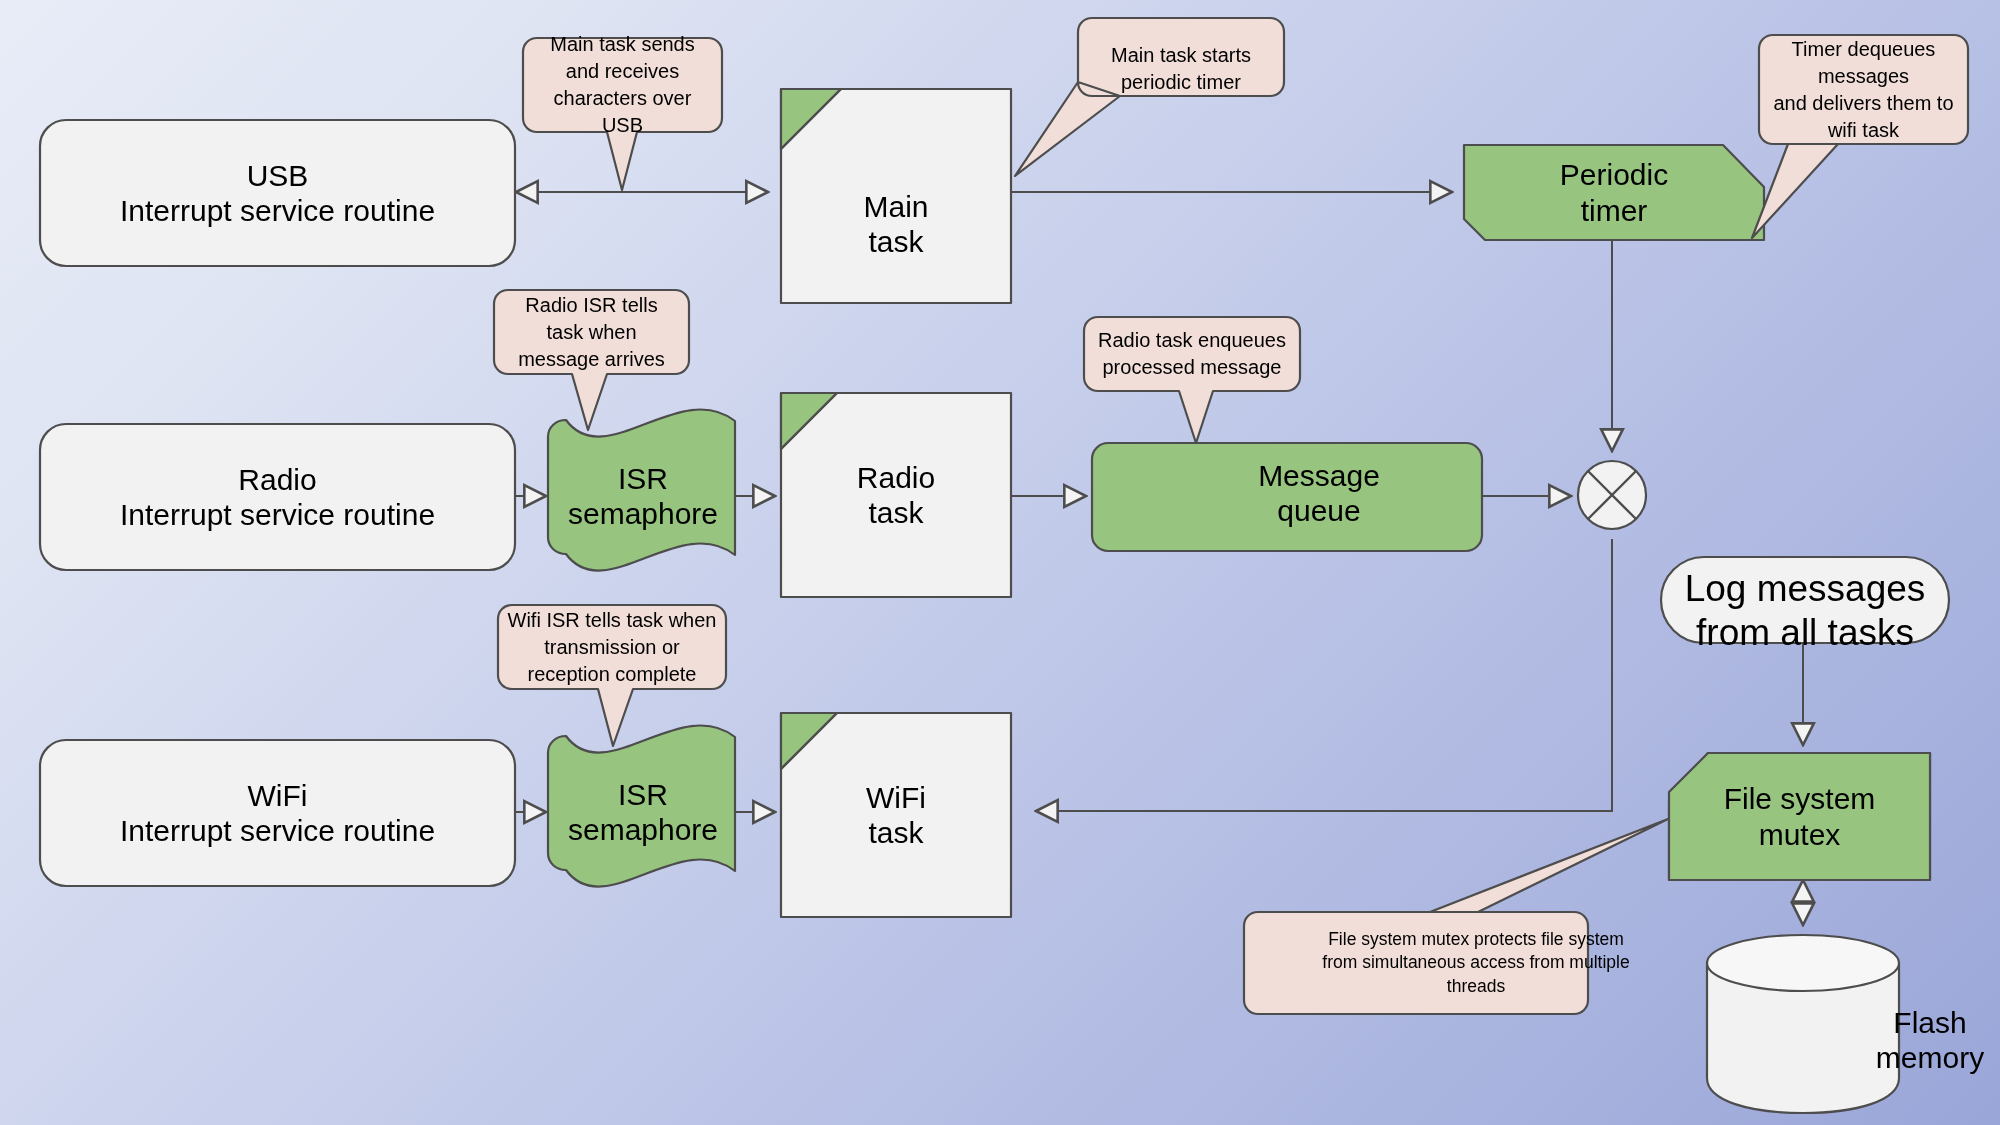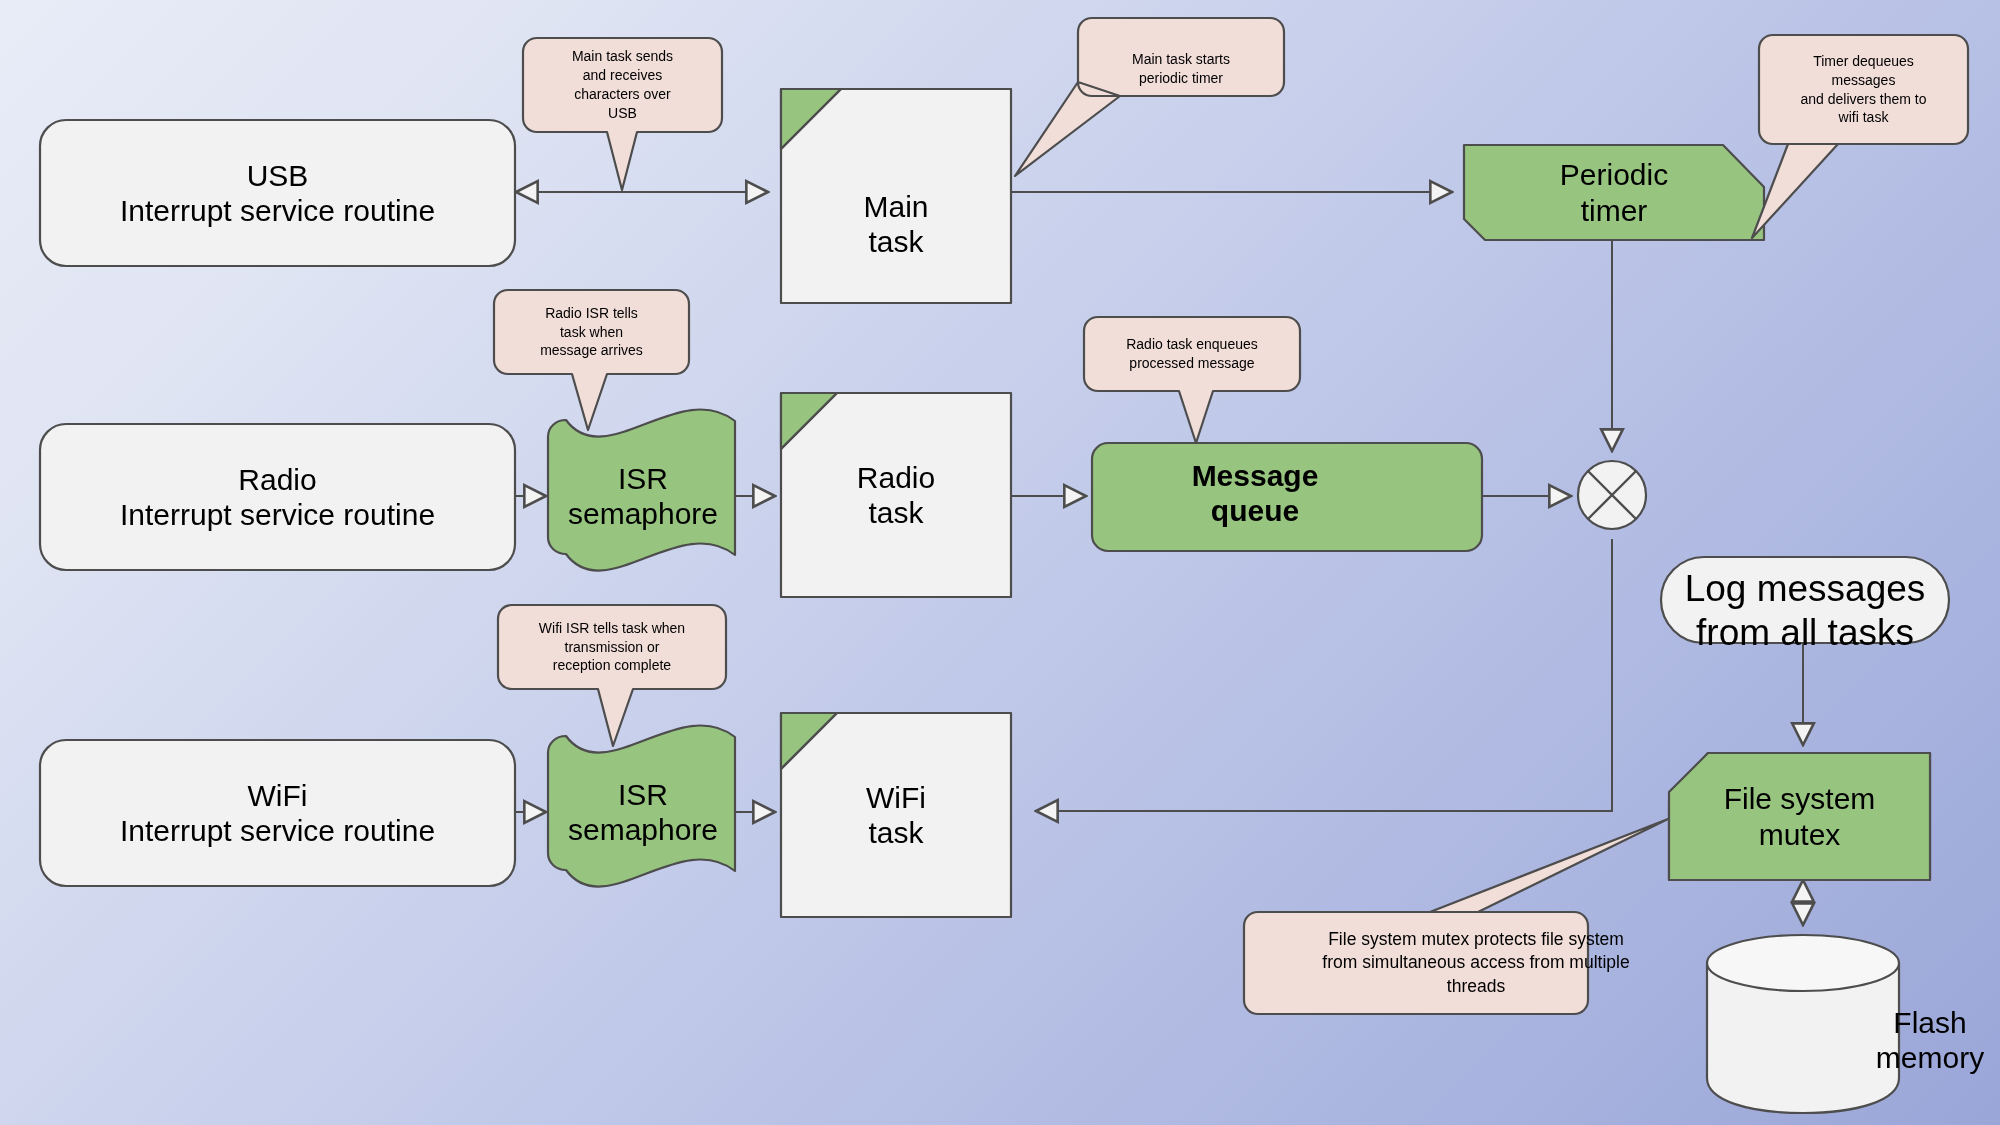--- a/index.html
+++ b/index.html
@@ -12,21 +12,21 @@
     position:relative;width:2000px;height:1125px;
     background:linear-gradient(135deg,#e8ecf7 0%,#dfe4f3 18%,#c9d1ec 42%,#b2bce3 70%,#9aa6d8 100%);
   }
   #stage > svg.layer{position:absolute;left:0;top:0;width:2000px;height:1125px;overflow:visible;}
   .lbl{
     position:absolute;display:flex;align-items:center;justify-content:center;
     text-align:center;color:#000;line-height:1.18;
     pointer-events:none;white-space:pre-line;
   }
   .node-lbl{font-size:30px;}
-  .callout-lbl{font-size:14px;line-height:1.35;}
+  .callout-lbl{font-size:20px;line-height:1.35;}
   .callout-lbl.small{font-size:17.5px;}
 </style>
 </head>
 <body>
 
 <div id="stage">
 
   <svg class="layer" viewBox="0 0 2000 1125">
     <defs>
       <marker id="ar-end" viewBox="0 0 12 12" refX="11" refY="6" markerWidth="13" markerHeight="13" orient="auto-start-reverse">
@@ -177,21 +177,21 @@
   <div class="lbl node-lbl" style="left:781px;top:89px;width:230px;height:214px;margin-top:28px;">Main
 task</div>
   <div class="lbl node-lbl" style="left:781px;top:393px;width:230px;height:204px;">Radio
 task</div>
   <div class="lbl node-lbl" style="left:781px;top:713px;width:230px;height:204px;">WiFi
 task</div>
 
   <div class="lbl node-lbl" style="left:1464px;top:145px;width:300px;height:95px;">Periodic
 timer</div>
 
-  <div class="lbl node-lbl" style="left:1060px;top:443px;width:390px;height:100px;font-weight:bold;">Message
+  <div class="lbl node-lbl" style="left:1124px;top:443px;width:390px;height:100px;">Message
 queue</div>
 
   <div class="lbl node-lbl" style="left:1661px;top:557px;width:288px;height:107px;font-size:37px;">Log messages
 from all tasks</div>
 
   <div class="lbl node-lbl" style="left:1669px;top:753px;width:261px;height:127px;">File system
 mutex</div>
 
   <div class="lbl node-lbl" style="left:1773px;top:975px;width:224px;height:130px;margin-left:45px;">Flash
 memory</div>

